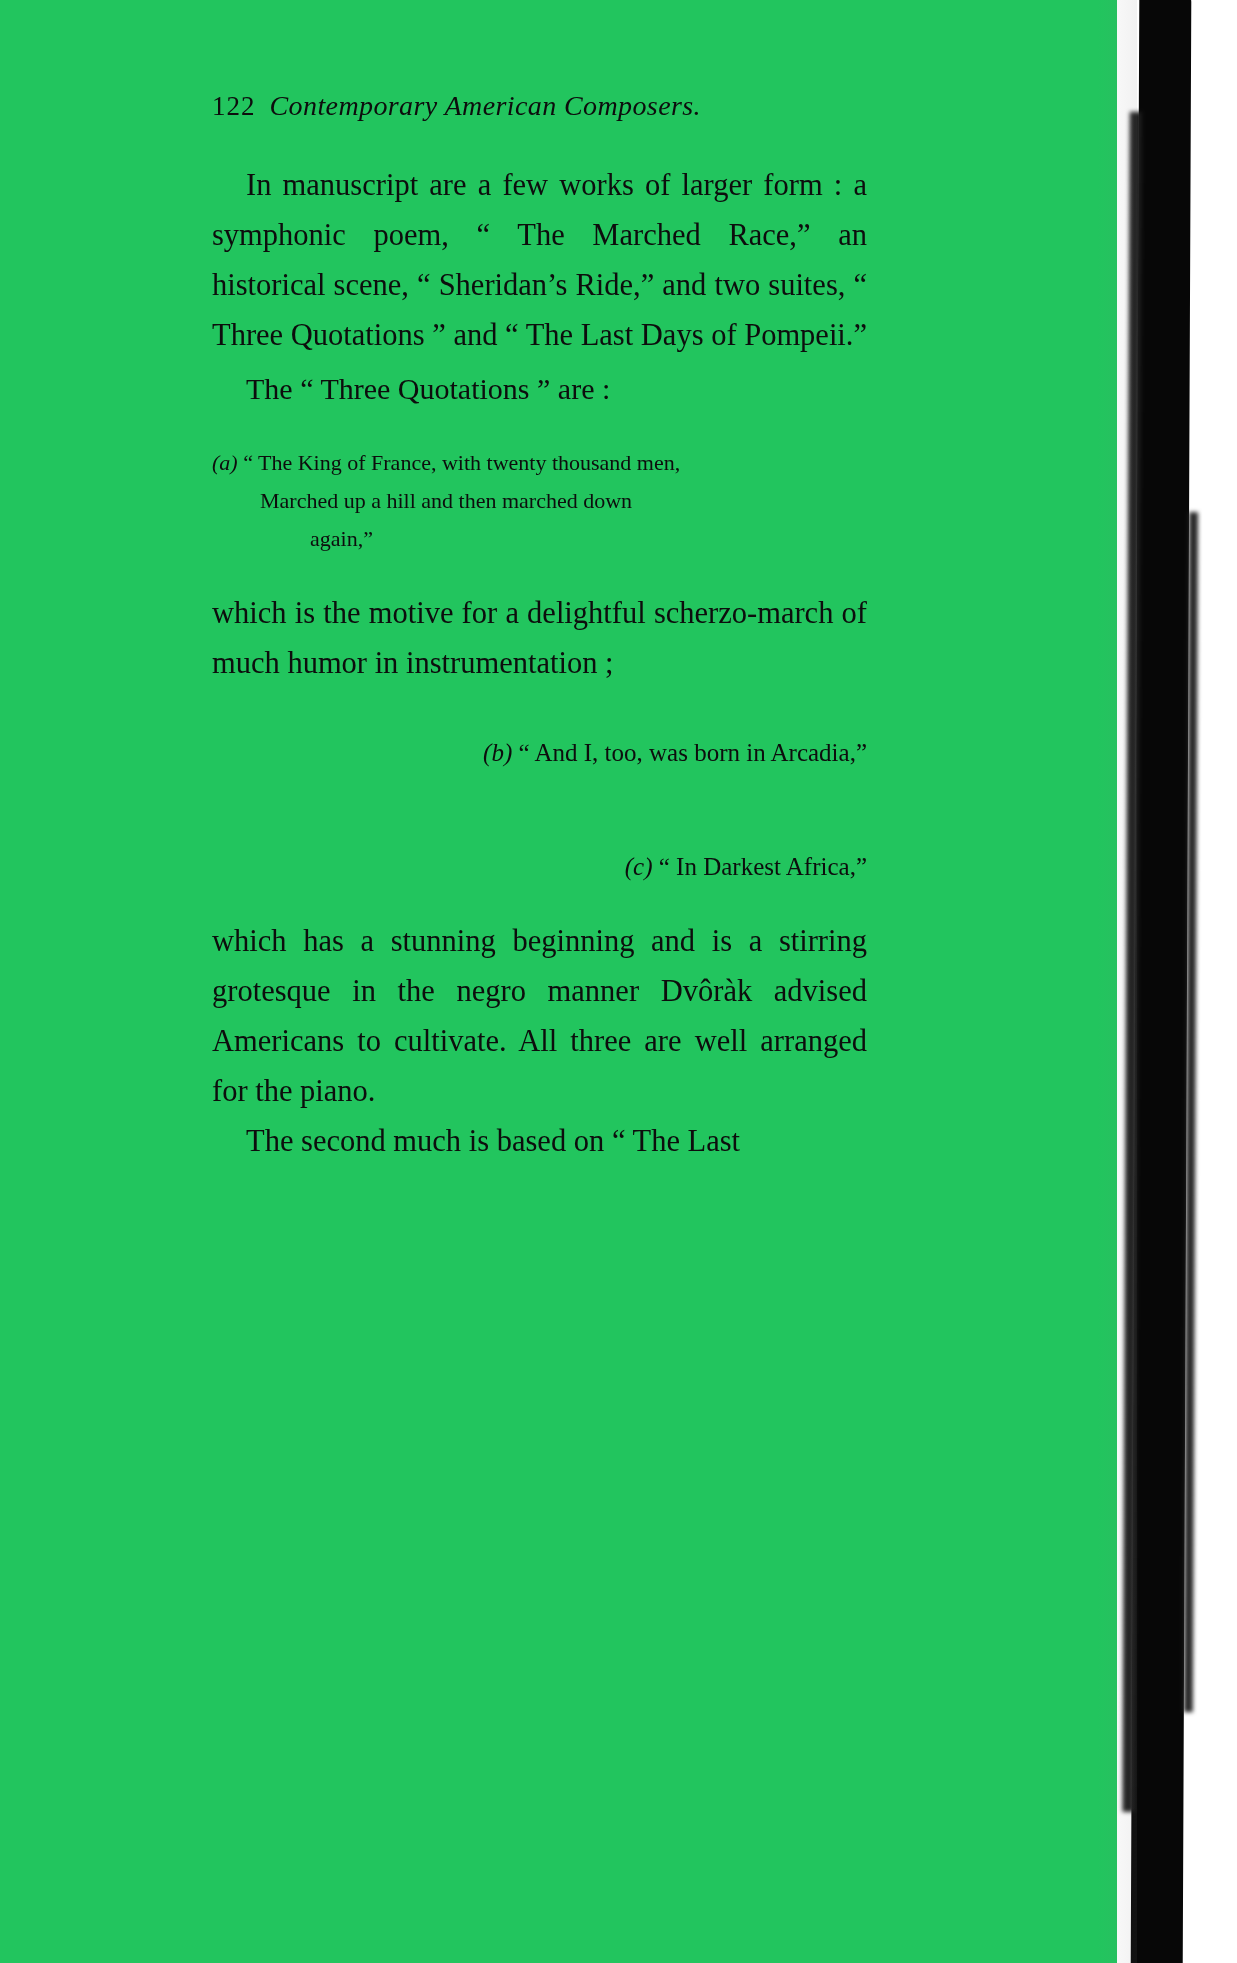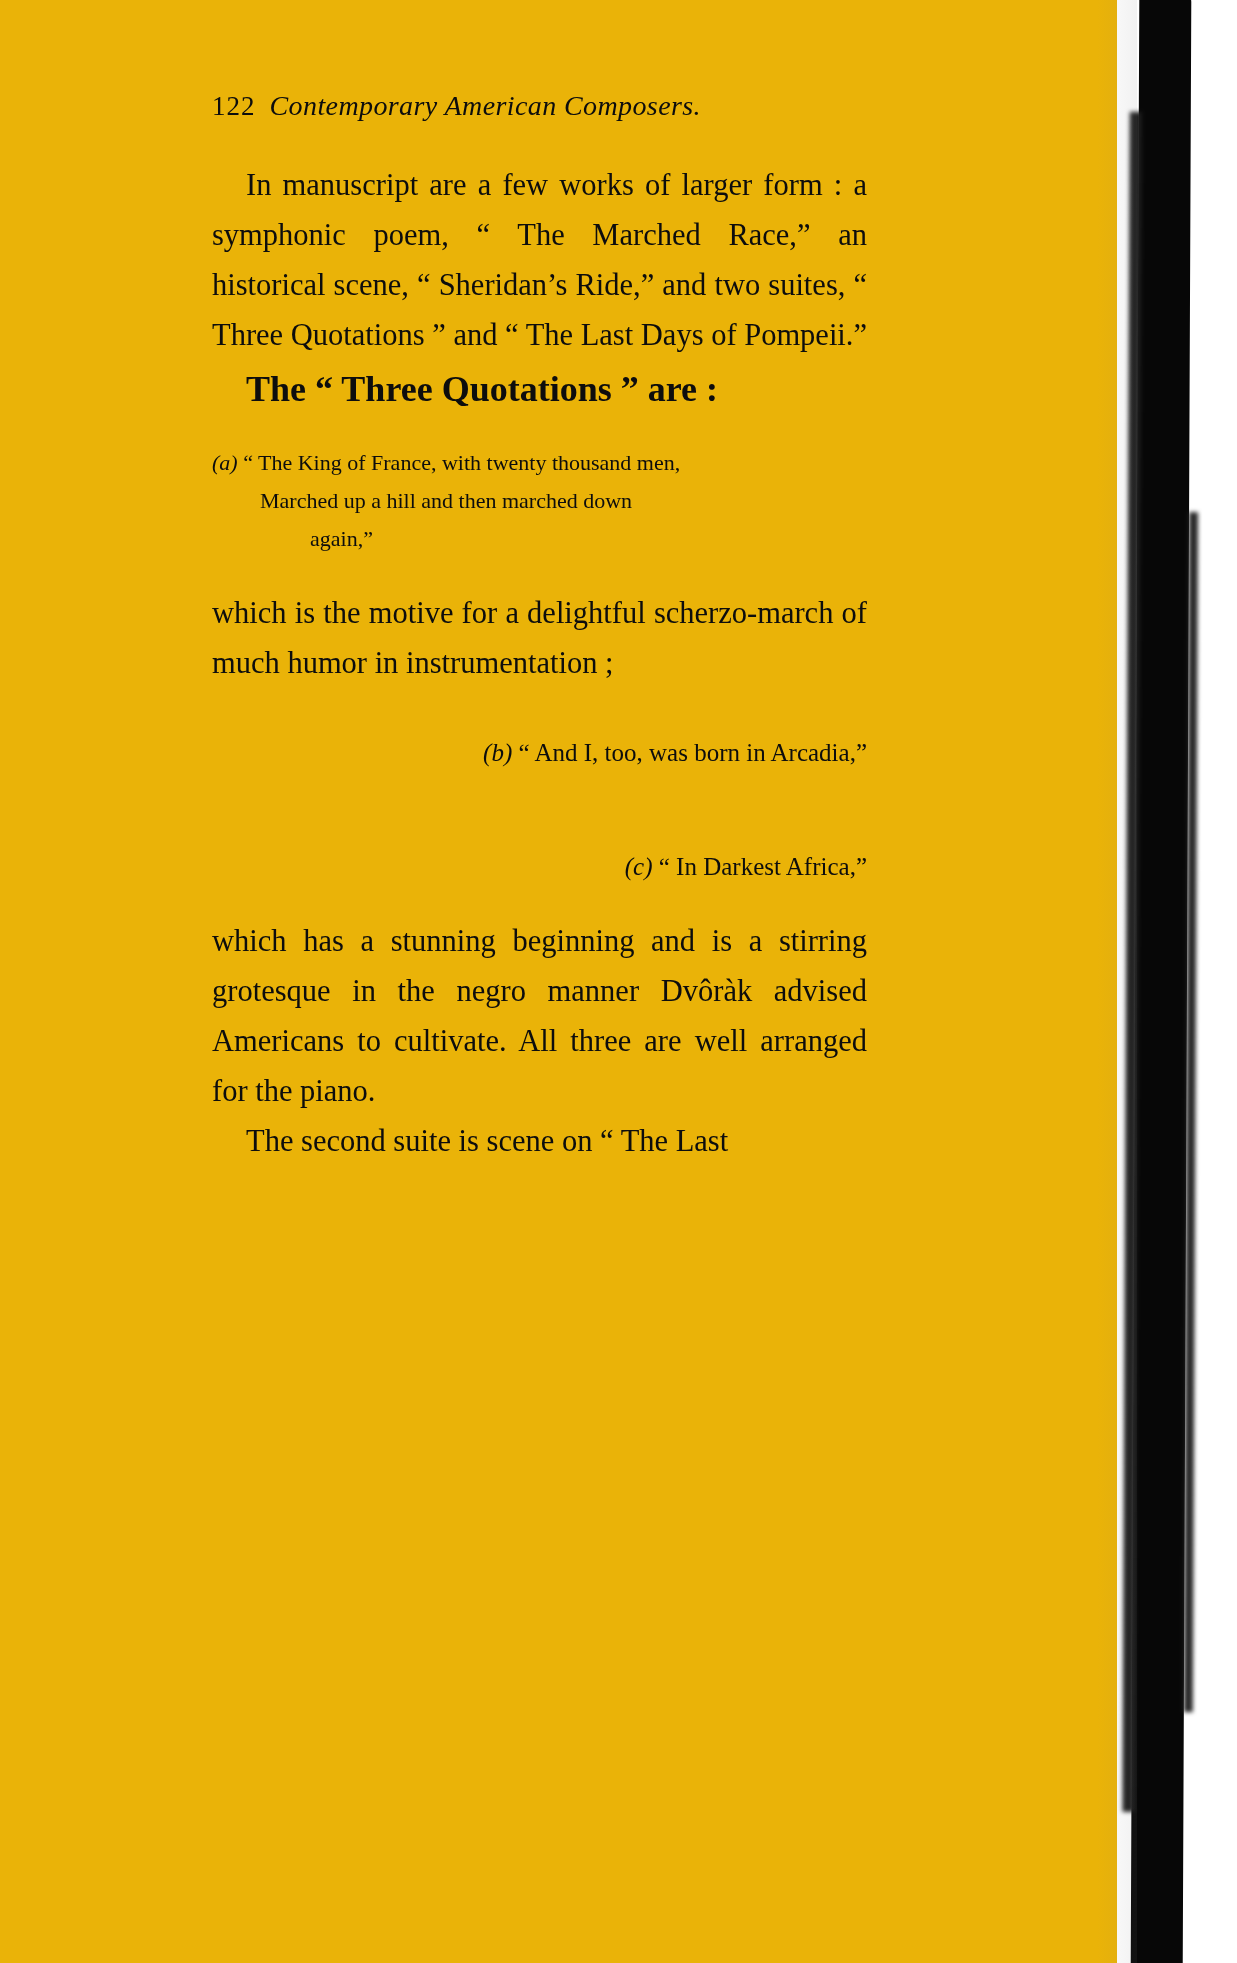--- a/index.html
+++ b/index.html
@@ -4,21 +4,21 @@
 <style>
   html, body {
     margin: 0;
     padding: 0;
     background: #ffffff;
   }
   .page {
     position: relative;
     width: 1237px;
     height: 1963px;
-    background: #eab308;
+    background: #22c55e;
     overflow: hidden;
     font-family: "Liberation Serif", serif;
     color: #0d0d0d;
   }
 
   
   .scan-gutter {
     position: absolute;
     top: 0;
     right: 0;
@@ -100,25 +100,24 @@
     hyphens: none;
   }
   p.body.indent {
     text-indent: 34px;
   }
   p.body + p.body {
     margin-top: 0;
   }
 
   .intro-line {
-    font-size: 36px;
+    font-size: 30px;
     line-height: 50px;
     text-indent: 34px;
     margin: 4px 0 0 0;
-    font-weight: bold;
   }
 
   .quote {
     font-size: 22px;
     line-height: 38px;
     margin: 30px 0 30px 0;
     text-align: justify;
   }
   .quote .label {
     font-style: italic;
@@ -187,16 +186,16 @@
 
     <div class="gap-sm"></div>
 
     <div class="quote-center bold">
       <span class="label">(c)</span>
       <span>“ In Darkest Africa,”</span>
     </div>
 
     <p class="body">which has a stunning beginning and is a stirring grotesque in the negro manner Dvôràk advised Americans to cultivate.  All three are well arranged for the piano.</p>
 
-    <p class="body indent">The second suite is scene on “ The Last</p>
+    <p class="body indent">The second much is based on “ The Last</p>
 
   </div>
 </div>
 
 </body></html>

